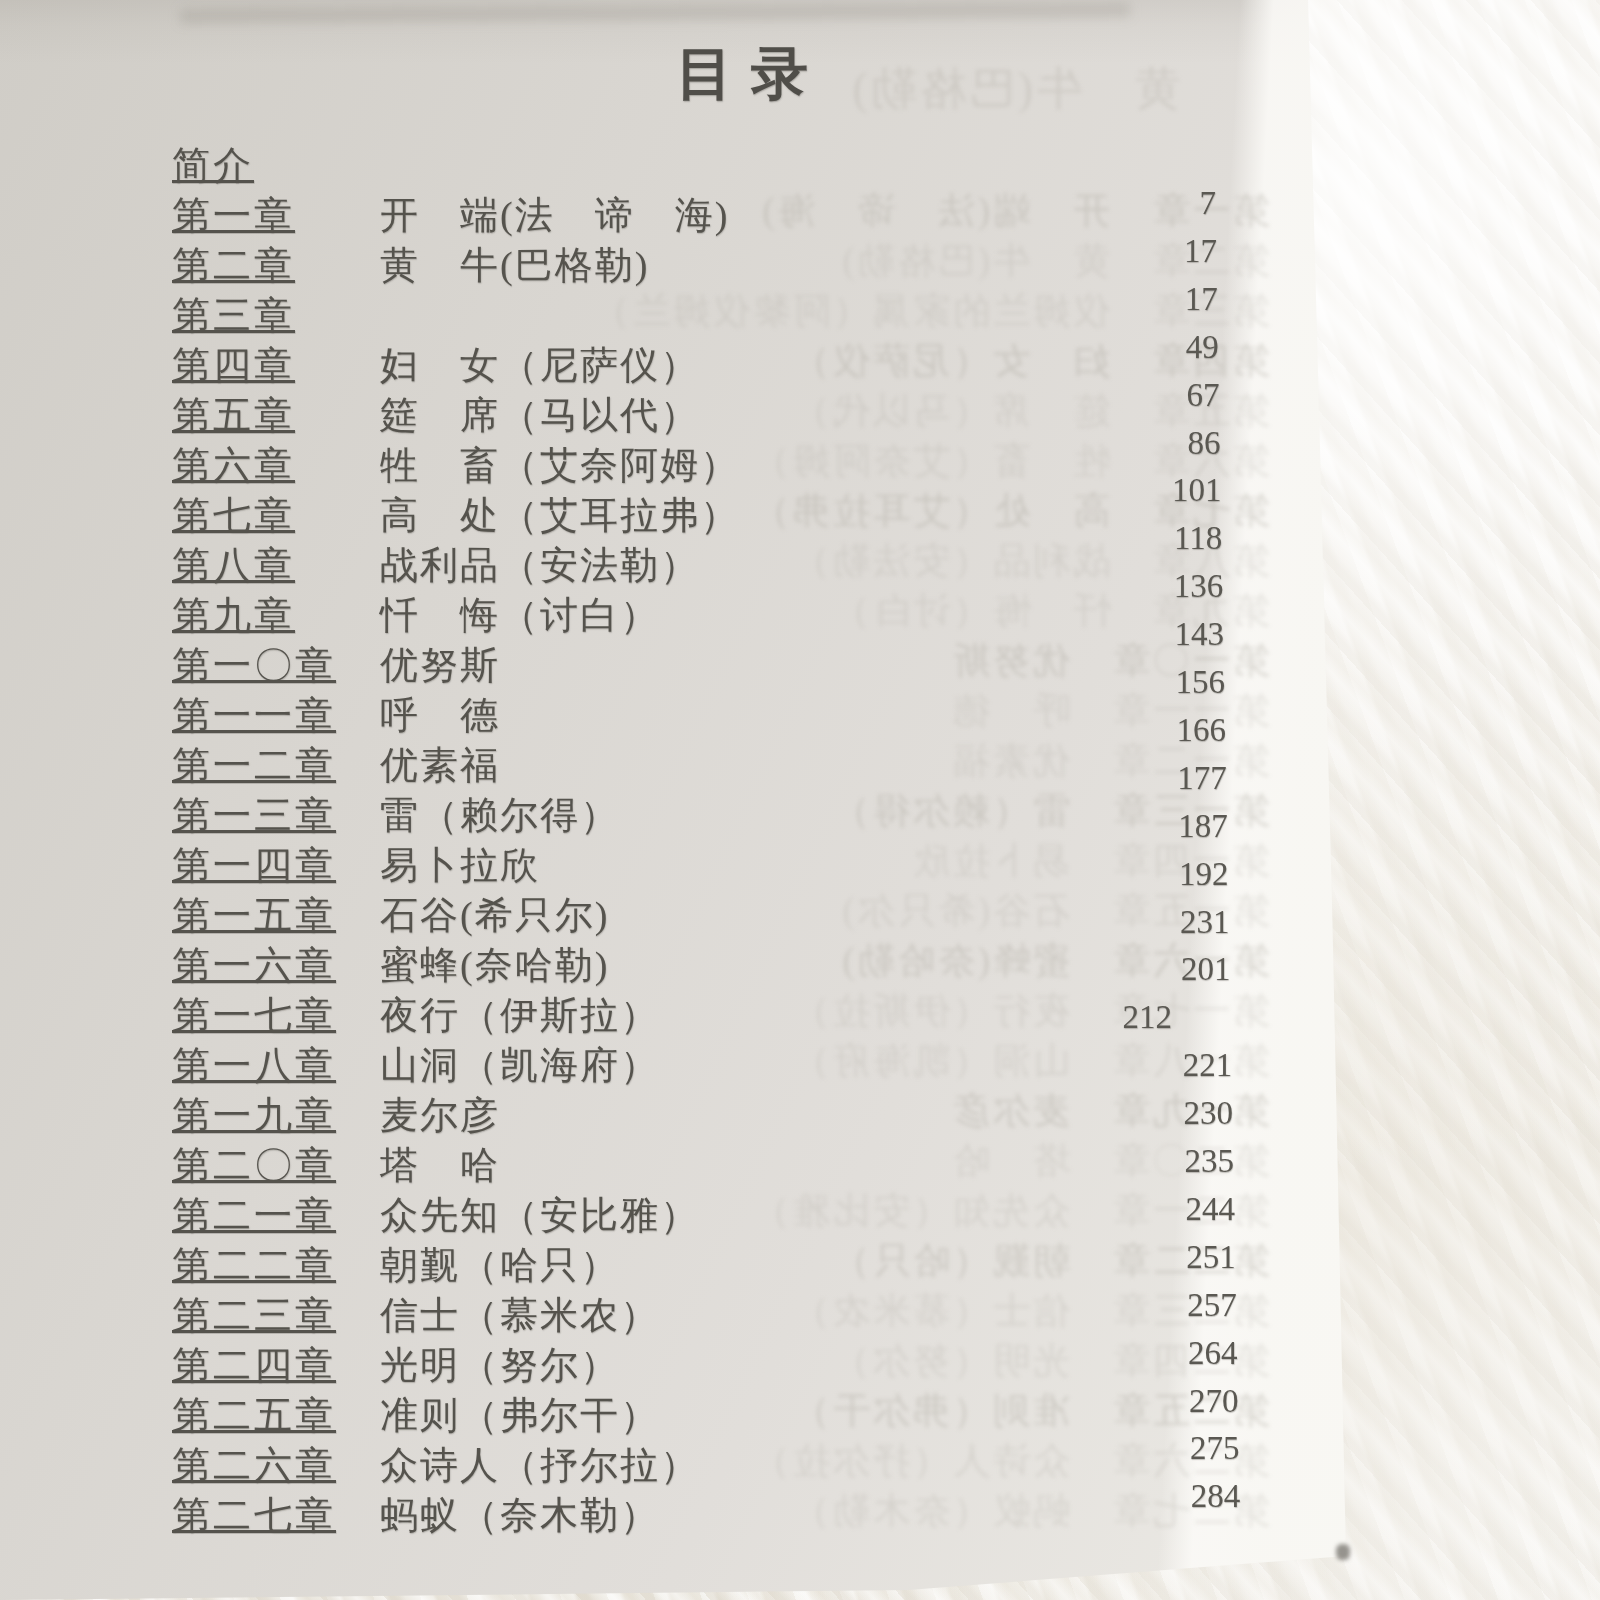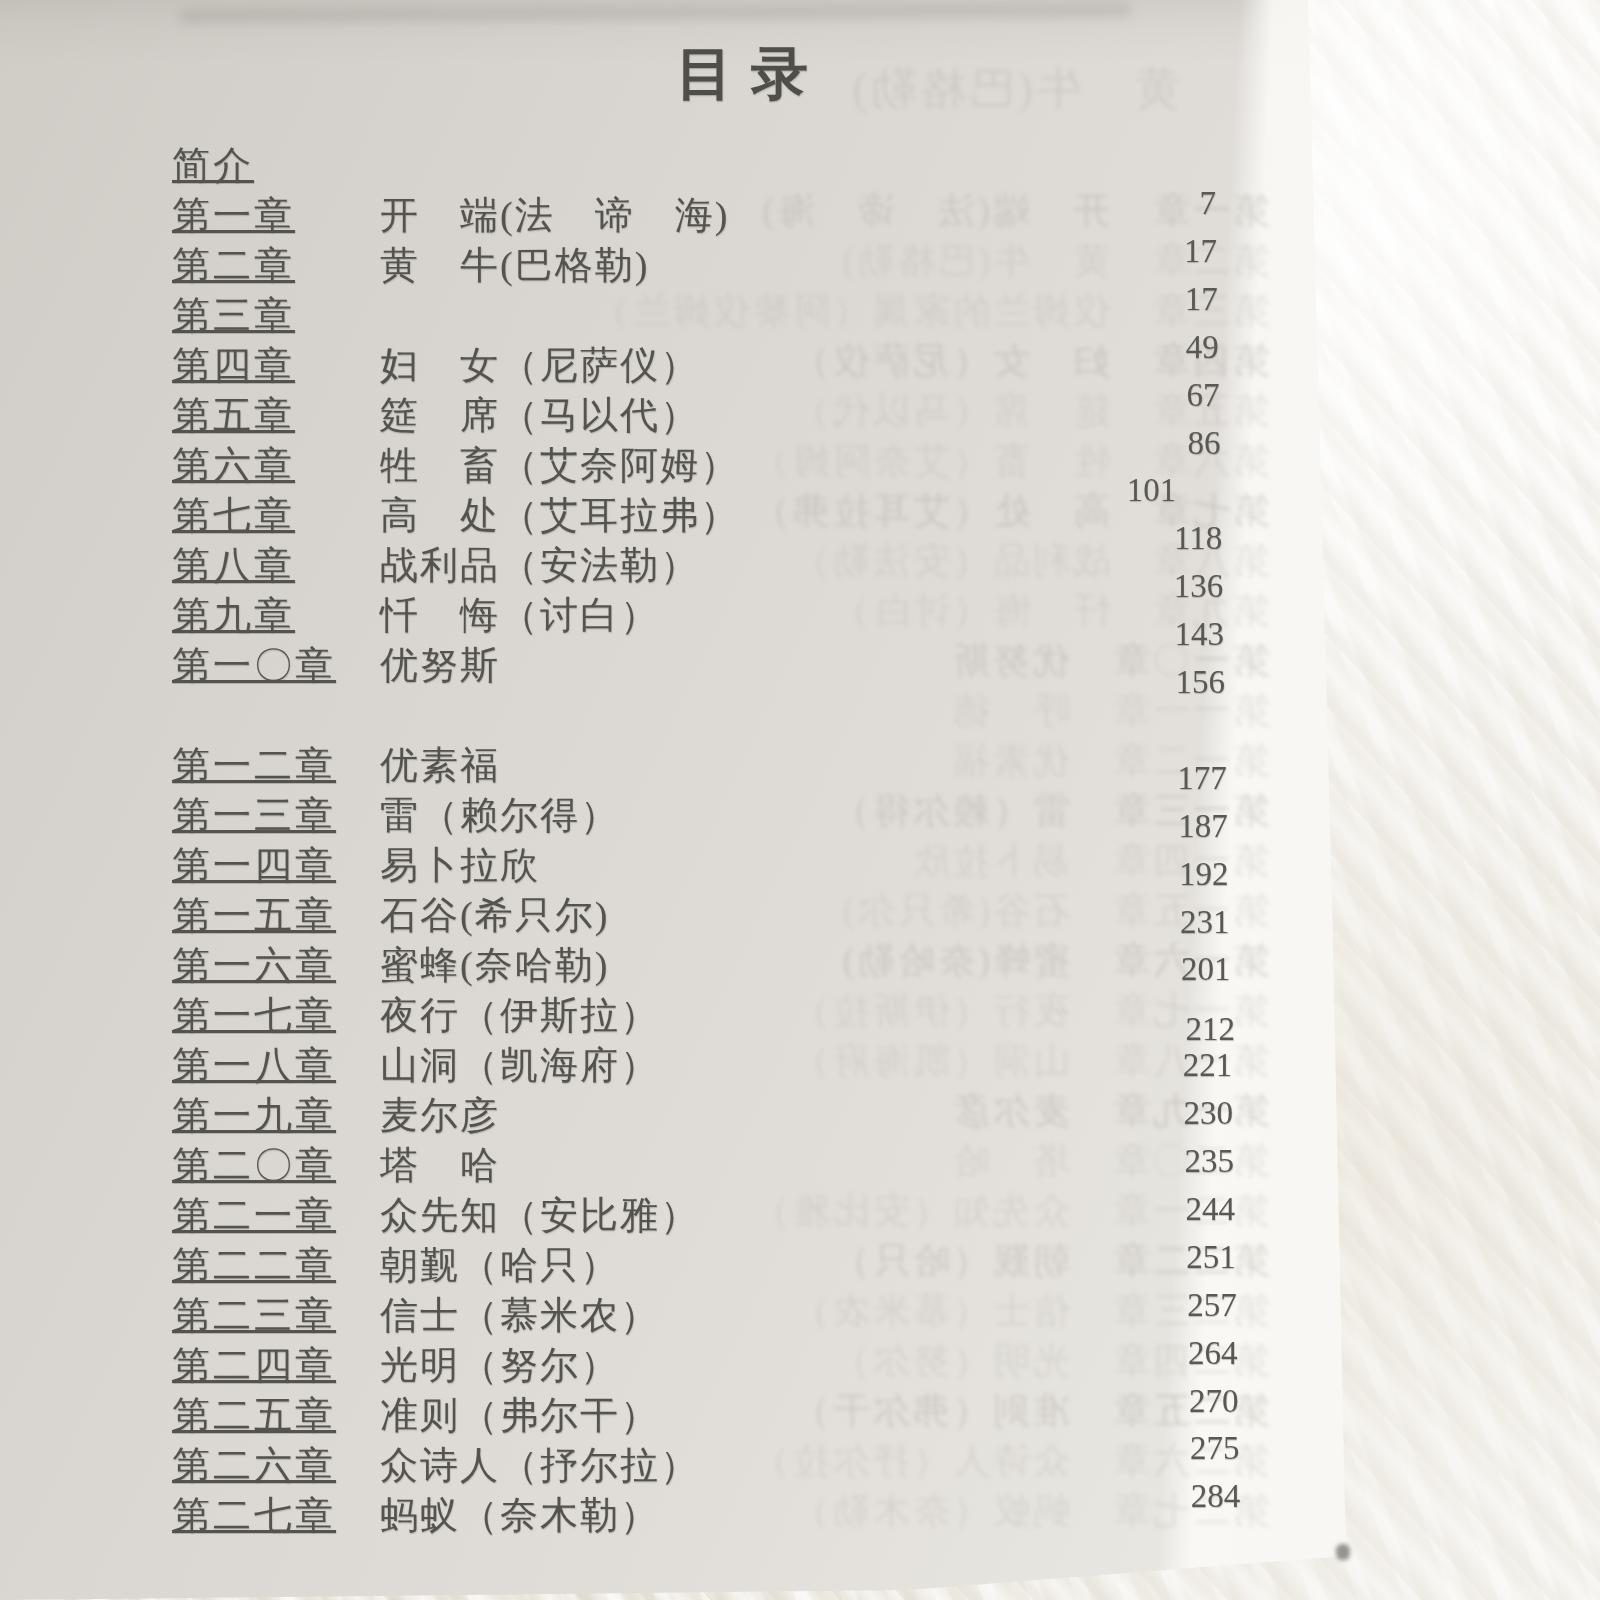--- a/index.html
+++ b/index.html
@@ -105,21 +105,21 @@
           <span class="num" style="left: 1079.6px; top: 36.6px;">67</span>
         </div>
         <div class="row" style="top: 390px;">
           <span class="chap">第五章</span>
           <span class="ttl">筵　席（马以代）</span>
           <span class="num" style="left: 1080.5px; top: 34.5px;">86</span>
         </div>
         <div class="row" style="top: 440px;">
           <span class="chap">第六章</span>
           <span class="ttl">牲　畜（艾奈阿姆）</span>
-          <span class="num" style="left: 1081.4px; top: 32.4px; text-align: center;">101</span>
+          <span class="num" style="left: 1081.4px; top: 32.4px;">101</span>
         </div>
         <div class="row" style="top: 490px;">
           <span class="chap">第七章</span>
           <span class="ttl">高　处（艾耳拉弗）</span>
           <span class="num" style="left: 1082.3px; top: 30.3px;">118</span>
         </div>
         <div class="row" style="top: 540px;">
           <span class="chap">第八章</span>
           <span class="ttl">战利品（安法勒）</span>
           <span class="num" style="left: 1083.2px; top: 28.2px;">136</span>
@@ -127,20 +127,25 @@
         <div class="row" style="top: 590px;">
           <span class="chap">第九章</span>
           <span class="ttl">忏　悔（讨白）</span>
           <span class="num" style="left: 1084.1px; top: 26.1px;">143</span>
         </div>
         <div class="row" style="top: 640px;">
           <span class="chap">第一〇章</span>
           <span class="ttl">优努斯</span>
           <span class="num" style="left: 1085px; top: 24px;">156</span>
         </div>
+        <div class="row" style="top: 690px;">
+          <span class="chap">第一一章</span>
+          <span class="ttl">呼　德</span>
+          <span class="num" style="left: 1085.9px; top: 21.9px;">166</span>
+        </div>
         <div class="row" style="top: 740px;">
           <span class="chap">第一二章</span>
           <span class="ttl">优素福</span>
           <span class="num" style="left: 1086.8px; top: 19.8px;">177</span>
         </div>
         <div class="row" style="top: 790px;">
           <span class="chap">第一三章</span>
           <span class="ttl">雷（赖尔得）</span>
           <span class="num" style="left: 1087.7px; top: 17.7px;">187</span>
         </div>
@@ -155,21 +160,21 @@
           <span class="num" style="left: 1089.5px; top: 13.5px;">231</span>
         </div>
         <div class="row" style="top: 940px;">
           <span class="chap">第一六章</span>
           <span class="ttl">蜜蜂(奈哈勒)</span>
           <span class="num" style="left: 1090.4px; top: 11.4px;">201</span>
         </div>
         <div class="row" style="top: 990px;">
           <span class="chap">第一七章</span>
           <span class="ttl">夜行（伊斯拉）</span>
-          <span class="num" style="left: 1095px; top: 9.3px; margin-top: 12px;">212</span>
+          <span class="num" style="left: 1032px; top: 9.3px;">212</span>
         </div>
         <div class="row" style="top: 1040px;">
           <span class="chap">第一八章</span>
           <span class="ttl">山洞（凯海府）</span>
           <span class="num" style="left: 1092.2px; top: 7.2px;">221</span>
         </div>
         <div class="row" style="top: 1090px; padding-left: 24px;">
           <span class="chap">第一九章</span>
           <span class="ttl">麦尔彦</span>
           <span class="num" style="left: 1093.1px; top: 5.1px;">230</span>

